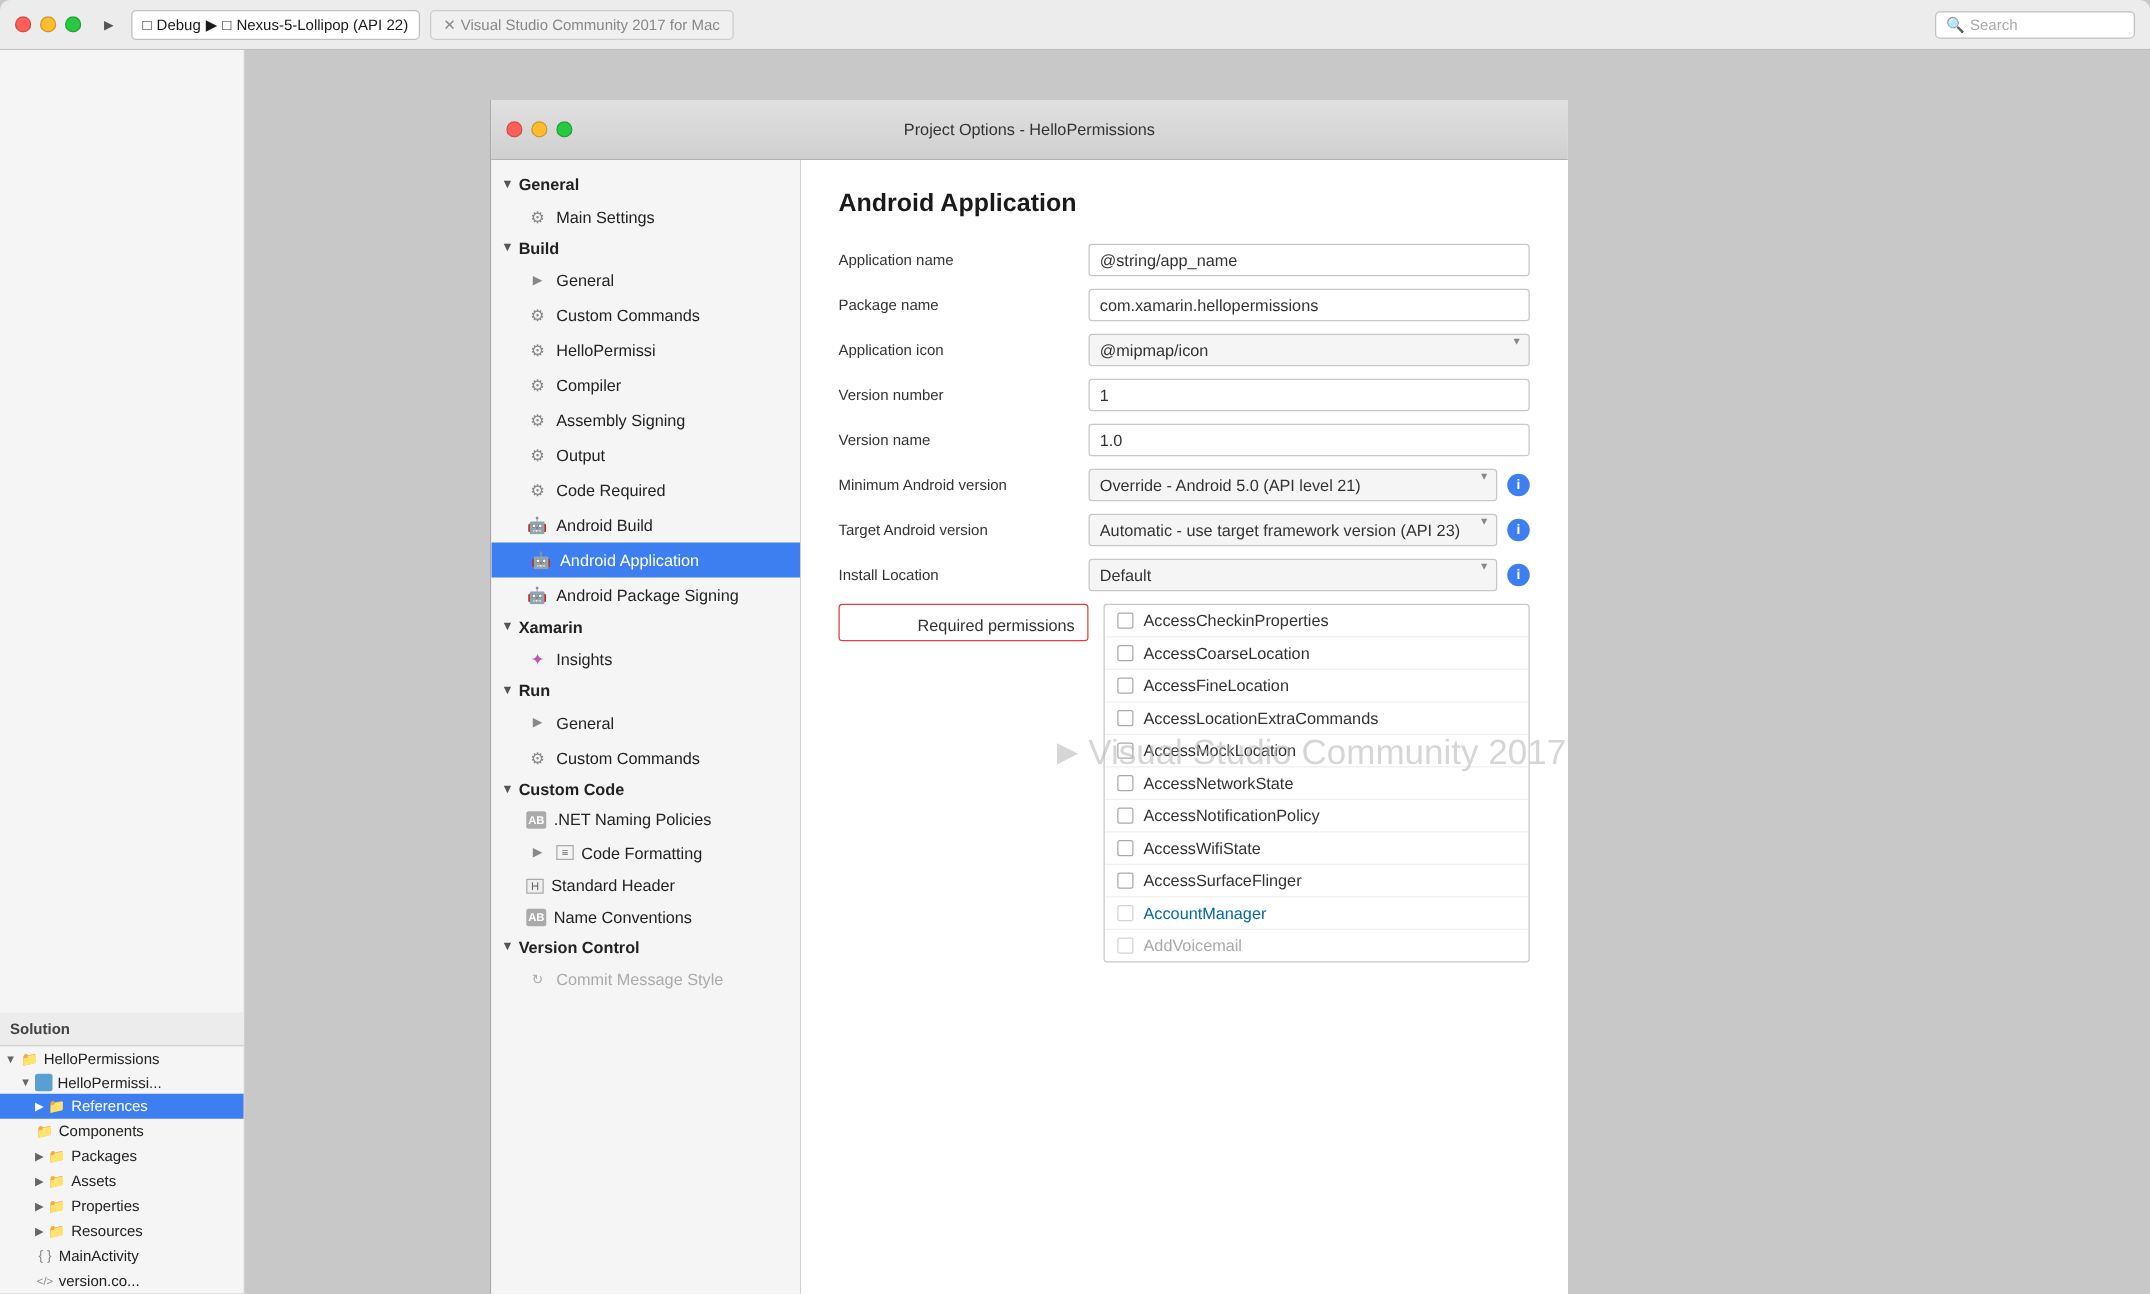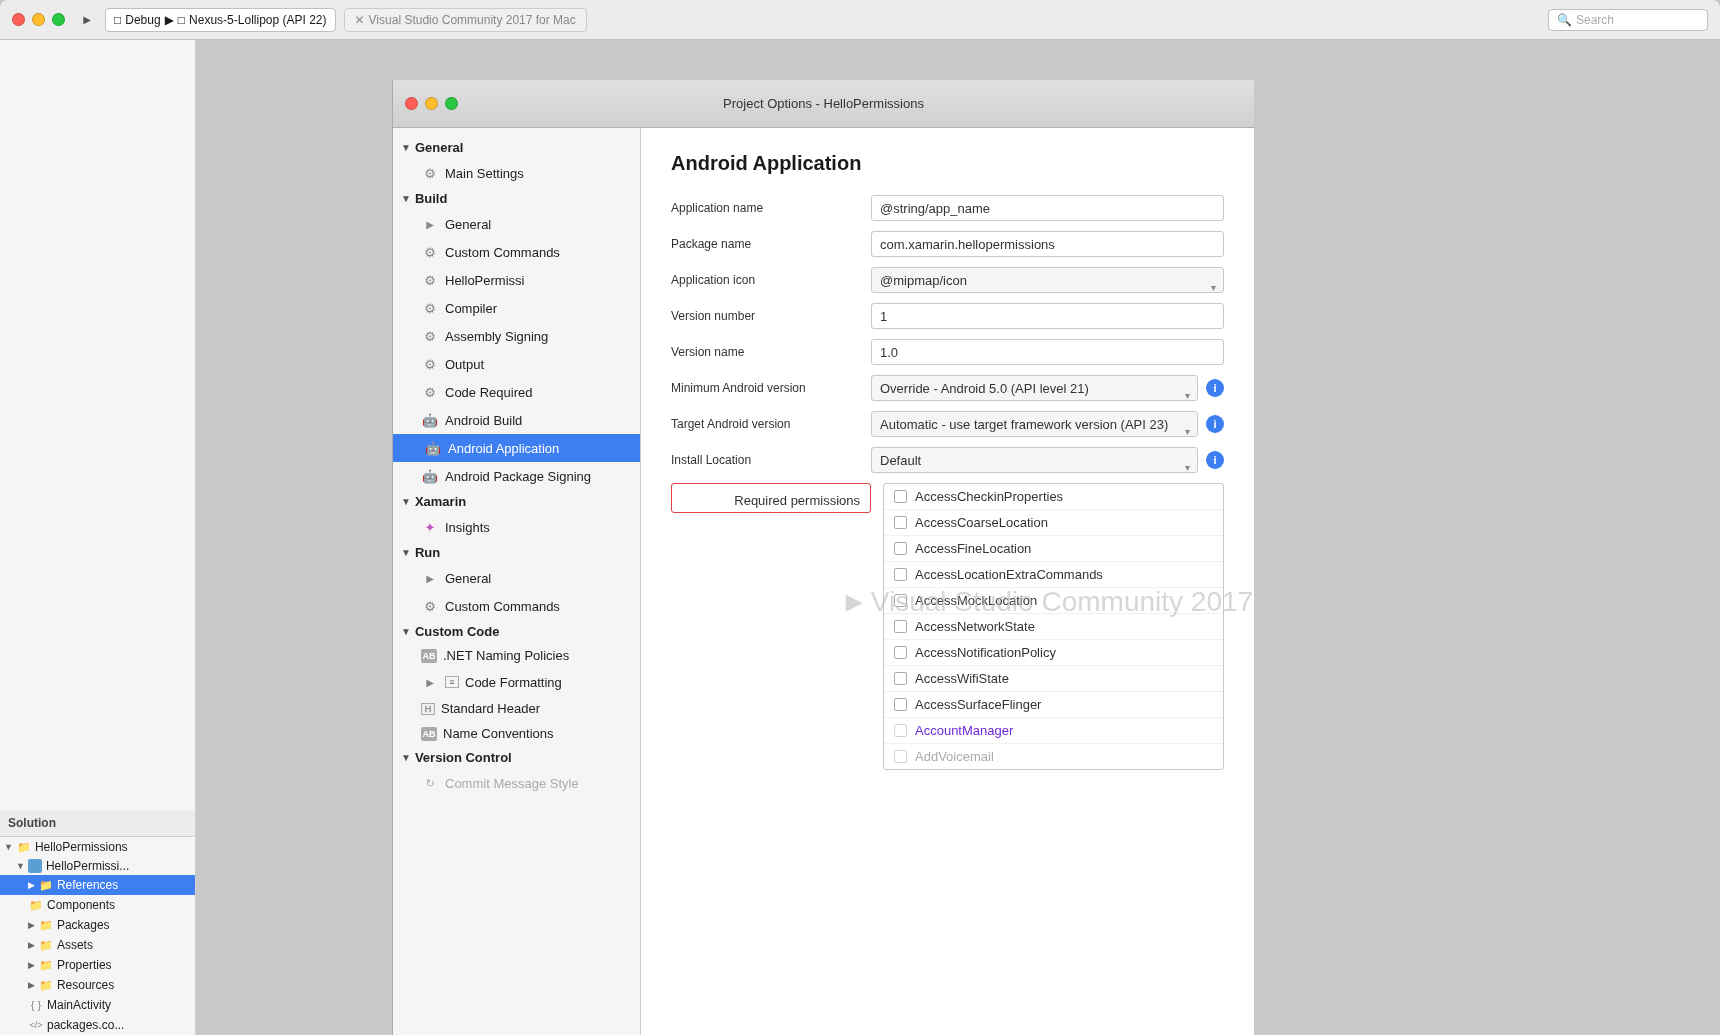--- a/index.html
+++ b/index.html
@@ -277,21 +277,21 @@
       font-size: 13px;
       height: 26px;
       background: white;
       color: #333;
       outline: none;
     }
     .form-select-wrapper {
       flex: 1;
       position: relative;
       display: flex;
-      align-items: flex-end;
+      align-items: flex-start;
     }
     .form-select {
       flex: 1;
       border: 1px solid #c8c8c8;
       border-radius: 3px;
       padding: 4px 28px 4px 8px;
       font-size: 13px;
       height: 26px;
       background: #f5f5f5;
       color: #333;
@@ -460,21 +460,21 @@
       <span class="chevron">▶</span>
       <span class="tree-icon">📁</span>
       <span>Resources</span>
     </div>
     <div class="tree-item" style="padding-left:28px;">
       <span class="tree-icon" style="color:#888;">{ }</span>
       <span>MainActivity</span>
     </div>
     <div class="tree-item" style="padding-left:28px;">
       <span class="tree-icon" style="color:#888; font-size:9px;">&lt;/&gt;</span>
-      <span>packages.co...</span>
+      <span>version.co...</span>
     </div>
   </div>
 
   <div class="dialog-window" style="position:relative;">
 
     <div class="dialog-titlebar">
       <div class="dialog-traffic-lights">
         <div class="traffic-light tl-red"></div>
         <div class="traffic-light tl-yellow"></div>
         <div class="traffic-light tl-green"></div>
@@ -701,21 +701,21 @@
             <div class="permission-item">
               <div class="permission-checkbox"></div>
               <span>AccessWifiState</span>
             </div>
             <div class="permission-item">
               <div class="permission-checkbox"></div>
               <span>AccessSurfaceFlinger</span>
             </div>
             <div class="permission-item">
               <div class="permission-checkbox" style="opacity:0.5;"></div>
-              <span style="color:#6d28d9;">AccountManager</span>
+              <span style="color:#0369a1;">AccountManager</span>
             </div>
             <div class="permission-item">
               <div class="permission-checkbox" style="opacity:0.5;"></div>
               <span style="color:#aaa;">AddVoicemail</span>
             </div>
           </div>
         </div>
       </div>
     </div>
   </div>

